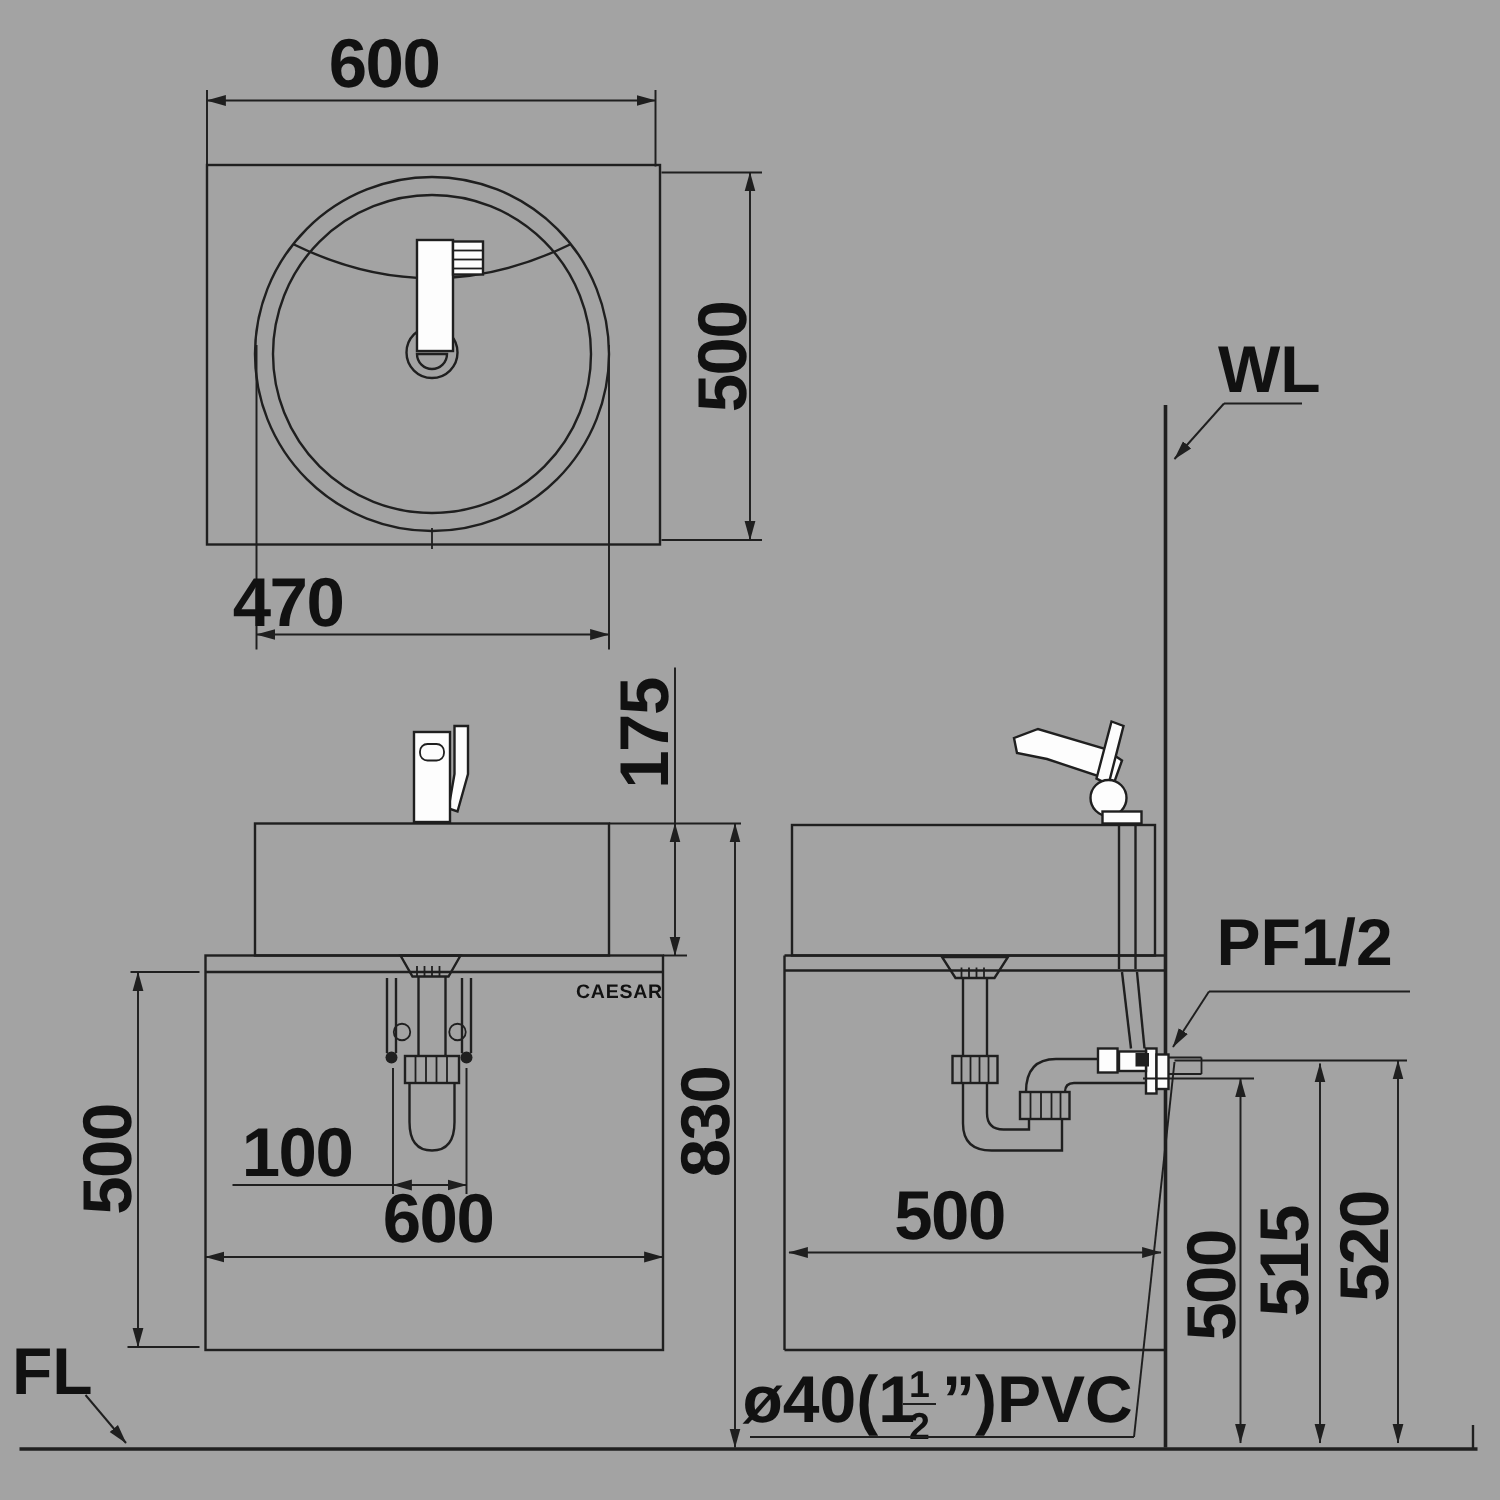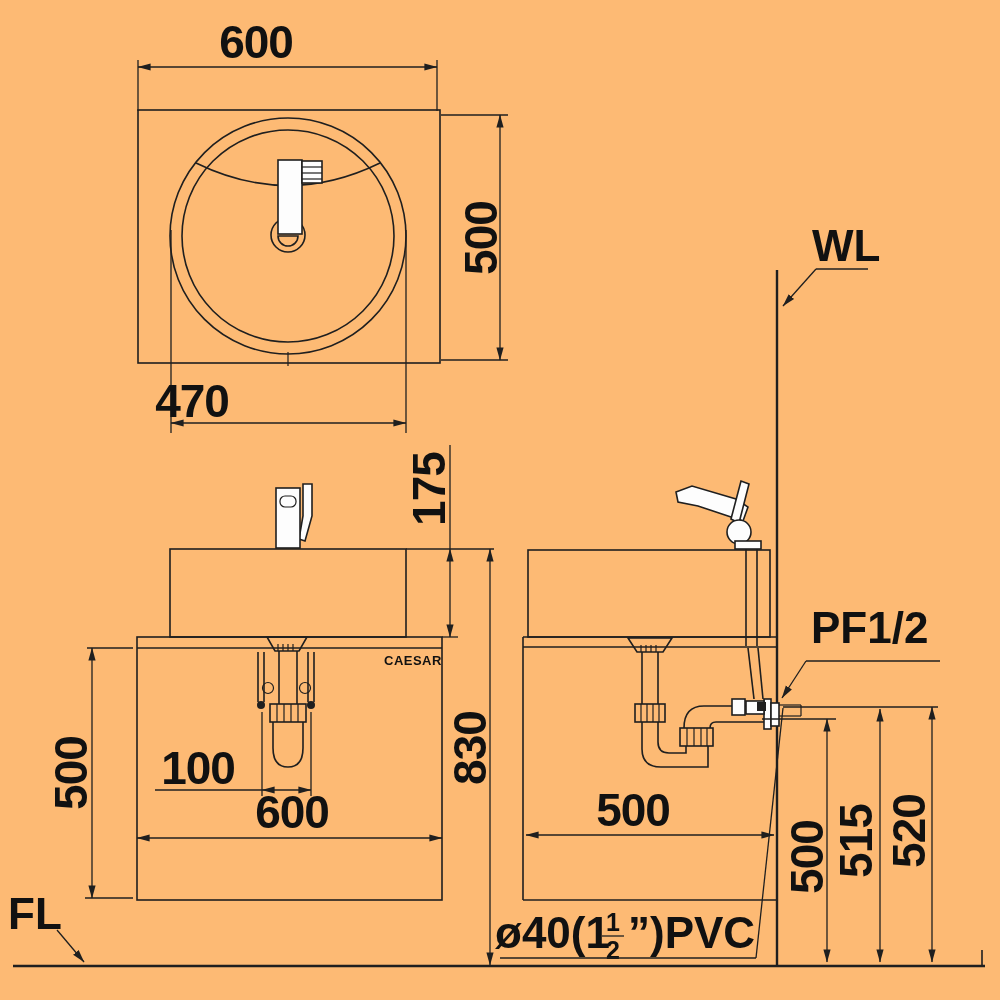--- a/index.html
+++ b/index.html
@@ -1,16 +1,16 @@
 <!DOCTYPE html>
 <html><head>
 <meta charset="utf-8">
 <style>
   html,body{margin:0;padding:0;background:#ffffff;}
-  .sheet{width:1000px;height:1000px;position:relative;background:#fdba74;overflow:hidden;}
+  .sheet{width:1000px;height:1000px;position:relative;background:#a3a3a3;overflow:hidden;}
   svg{display:block;}
   .ln{stroke:#1f1f1f;stroke-width:1.6;fill:none;}
   .thin{stroke:#1f1f1f;stroke-width:1.2;fill:none;}
   .dim{stroke:#1f1f1f;stroke-width:1.3;fill:none;}
   .thick{stroke:#1f1f1f;stroke-width:2.4;fill:none;}
   .white{fill:#fdfdfd;stroke:#1f1f1f;stroke-width:1.6;}
   .solid{fill:#1f1f1f;stroke:none;}
   text{fill:#111;font-family:"Liberation Sans","DejaVu Sans",sans-serif;}
   .dimtxt{font-size:46px;font-weight:700;letter-spacing:-1px;}
   .lbltxt{font-size:44px;font-weight:700;}

